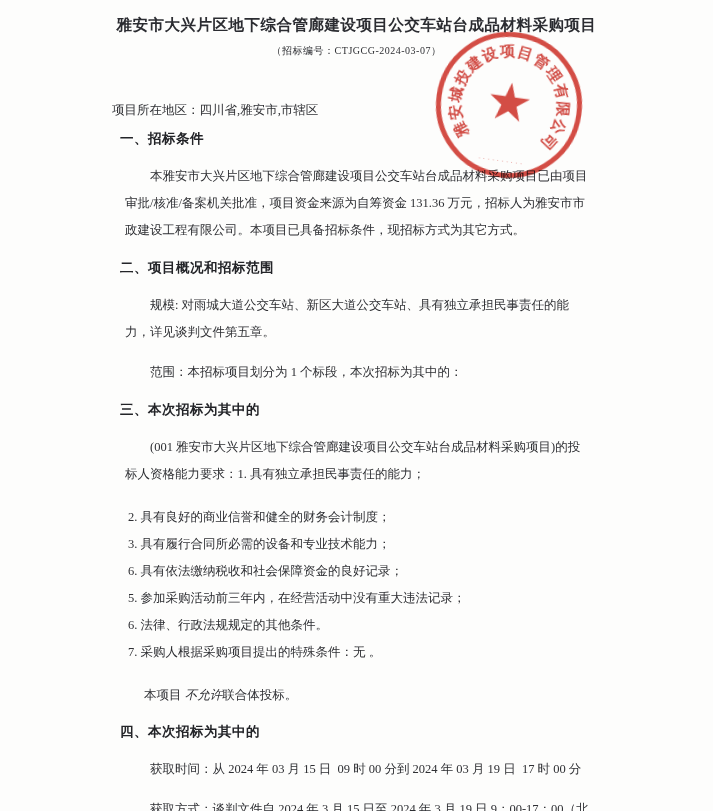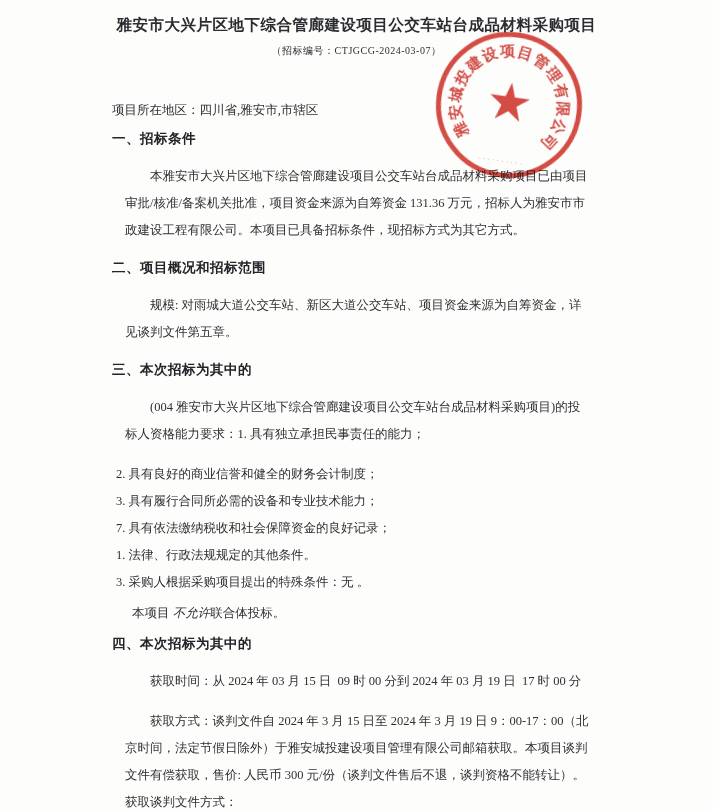--- a/index.html
+++ b/index.html
@@ -39,45 +39,45 @@
     padding: 0 108px 0 112px;
     font-size: 12.5px;
     line-height: 27px;
   }
   .location-line {
     margin-top: 37px;
     line-height: 23px;
     font-family: Liberation Serif, serif;
   }
   .section-heading {
-    margin: 6px 0 2px 0;
+    margin: 6px 0 2px 8px;
     font-size: 13.5px;
     font-weight: 700;
     line-height: 22px;
     color: #232428;
     letter-spacing: 0.5px;
   }
   .para {
     margin: 13px;
     white-space: pre-wrap;
   }
   .indent {
     text-indent: 2em;
   }
   .plain-list {
-    margin: 4px;
+    margin: 16px;
     padding: 0;
     list-style: none;
   }
   .plain-list li {
     margin: 0;
     white-space: pre-wrap;
   }
   .joint-line {
-    margin: 0;
+    margin: 12px;
     text-indent: 1.6em;
   }
   .em-italic {
     font-style: italic;
   }
   
   .seal {
     position: absolute;
     left: 436px;
     top: 32px;
@@ -171,32 +171,34 @@
 
     <div class="location-line">项目所在地区：四川省,雅安市,市辖区</div>
 
     <div>
       <h2 class="section-heading">一、招标条件</h2>
       <p class="para indent">本雅安市大兴片区地下综合管廊建设项目公交车站台成品材料采购项目已由项目审批/核准/备案机关批准，项目资金来源为自筹资金 131.36 万元，招标人为雅安市市政建设工程有限公司。本项目已具备招标条件，现招标方式为其它方式。</p>
     </div>
 
     <div>
       <h2 class="section-heading">二、项目概况和招标范围</h2>
-      <p class="para indent">规模: 对雨城大道公交车站、新区大道公交车站、项目资金来源为自筹资金，详见谈判文件第五章。</p>
+      <p class="para indent">规模: 对雨城大道公交车站、新区大道公交车站、具有独立承担民事责任的能力，详见谈判文件第五章。</p>
+      <p class="para indent">范围：本招标项目划分为 1 个标段，本次招标为其中的：</p>
     </div>
 
     <div>
       <h2 class="section-heading">三、本次招标为其中的</h2>
-      <p class="para indent">(004 雅安市大兴片区地下综合管廊建设项目公交车站台成品材料采购项目)的投标人资格能力要求：1. 具有独立承担民事责任的能力；</p>
+      <p class="para indent">(001 雅安市大兴片区地下综合管廊建设项目公交车站台成品材料采购项目)的投标人资格能力要求：1. 具有独立承担民事责任的能力；</p>
       <ul class="plain-list">
         <li>2. 具有良好的商业信誉和健全的财务会计制度；</li>
         <li>3. 具有履行合同所必需的设备和专业技术能力；</li>
-        <li>7. 具有依法缴纳税收和社会保障资金的良好记录；</li>
-        <li>1. 法律、行政法规规定的其他条件。</li>
-        <li>3. 采购人根据采购项目提出的特殊条件：无 。</li>
+        <li>6. 具有依法缴纳税收和社会保障资金的良好记录；</li>
+        <li>5. 参加采购活动前三年内，在经营活动中没有重大违法记录；</li>
+        <li>6. 法律、行政法规规定的其他条件。</li>
+        <li>7. 采购人根据采购项目提出的特殊条件：无 。</li>
       </ul>
       <p class="para joint-line"><span>本项目 </span><span class="em-italic">不允许</span><span>联合体投标。</span></p>
     </div>
 
     <div>
       <h2 class="section-heading">四、本次招标为其中的</h2>
       <p class="para indent">获取时间：从 2024 年 03 月 15 日  09 时 00 分到 2024 年 03 月 19 日  17 时 00 分</p>
       <p class="para indent">获取方式：谈判文件自 2024 年 3 月 15 日至 2024 年 3 月 19 日 9：00-17：00（北京时间，法定节假日除外）于雅安城投建设项目管理有限公司邮箱获取。本项目谈判文件有偿获取，售价: 人民币 300 元/份（谈判文件售后不退，谈判资格不能转让）。获取谈判文件方式：</p>
     </div>
 

